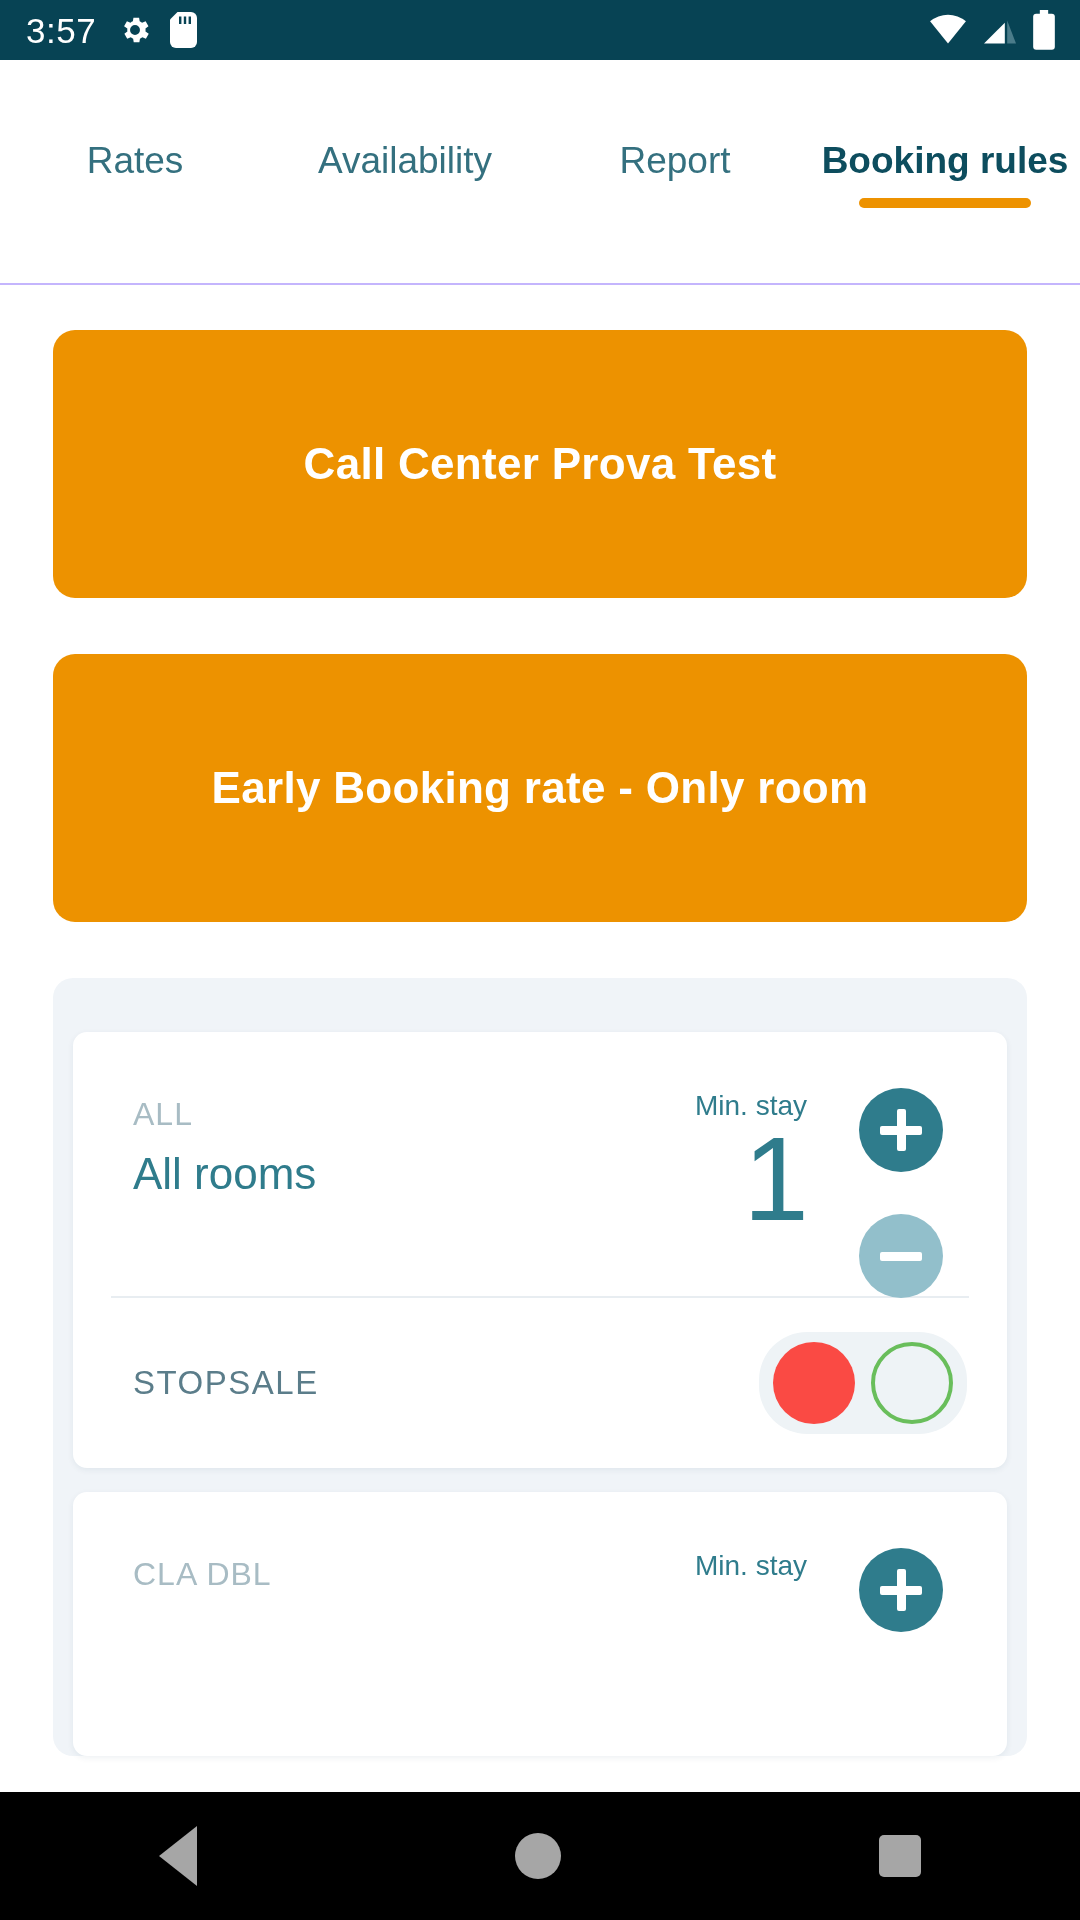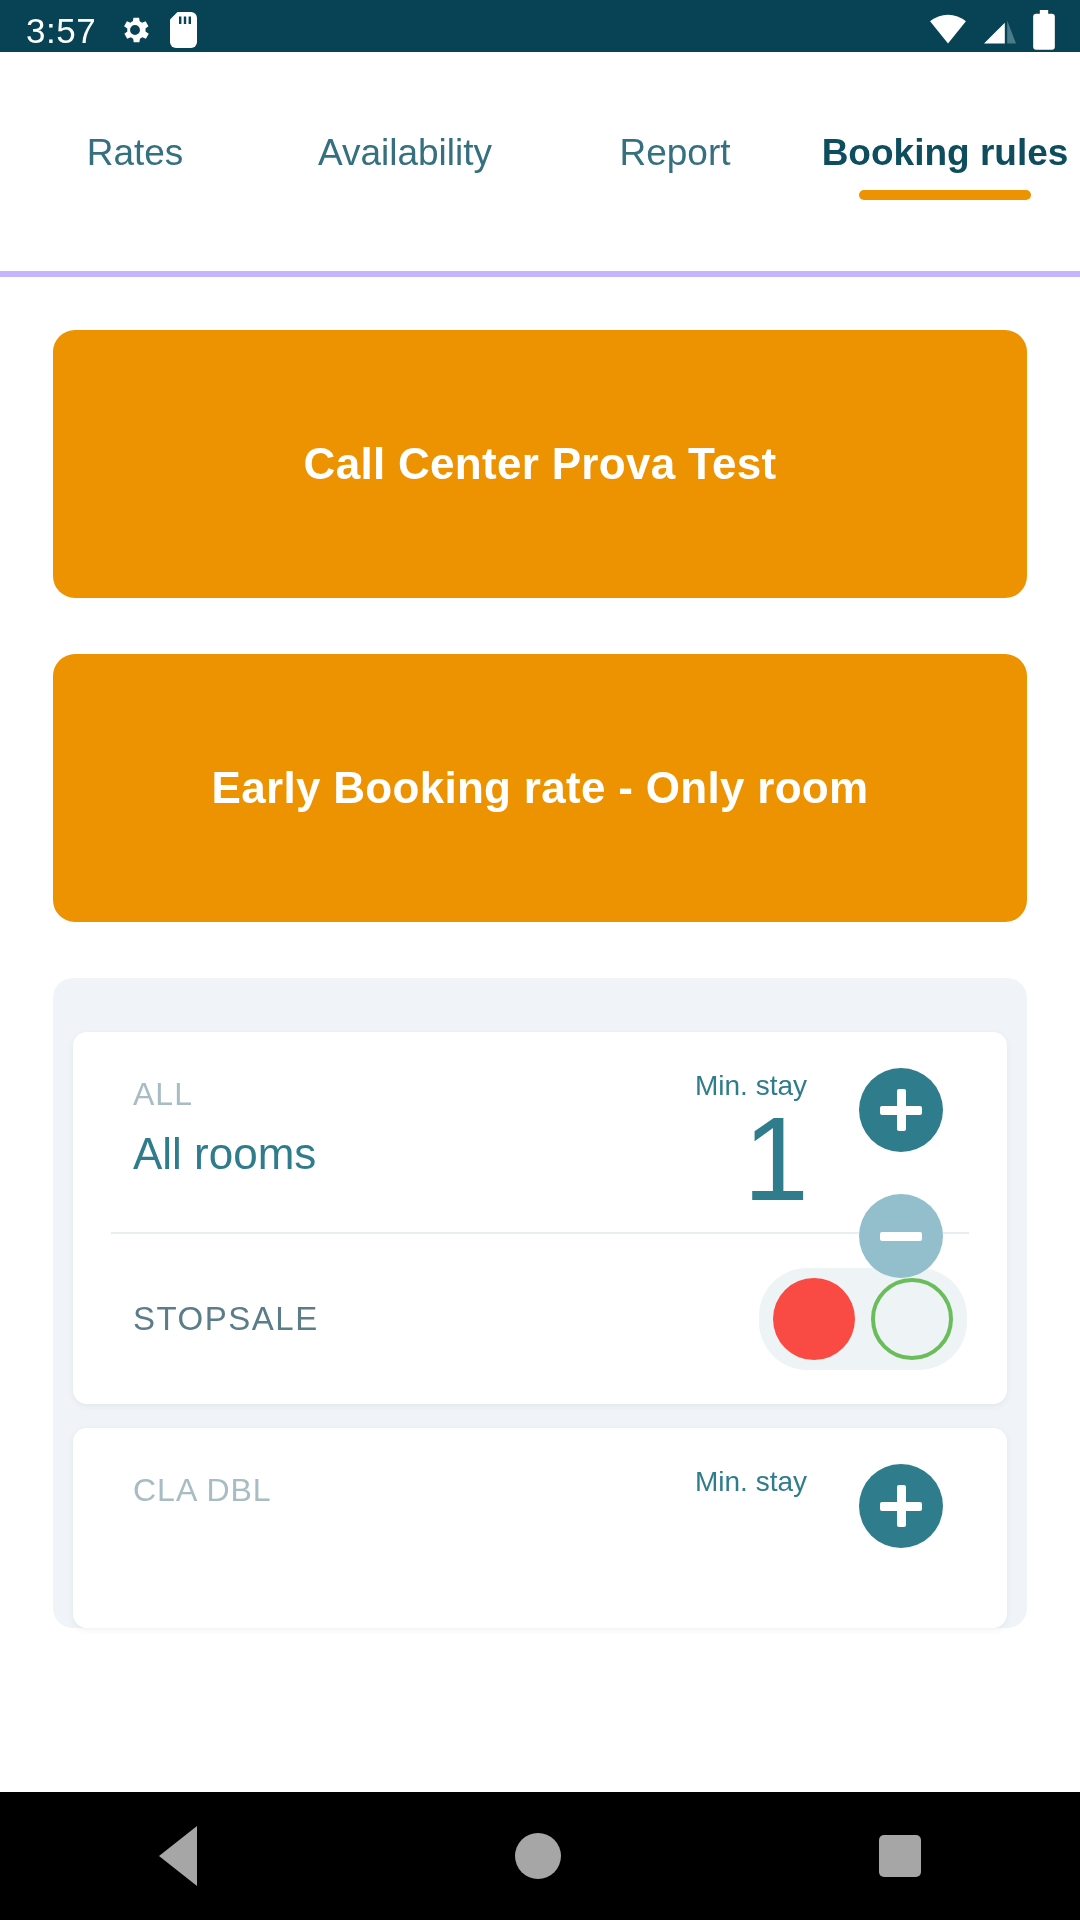--- a/index.html
+++ b/index.html
@@ -17,22 +17,22 @@
     background:#074354; display:flex; align-items:center;
     padding:0 24px 0 26px;
   }
   .sb-time { color:#ffffff; font-size:35px; letter-spacing:.5px; line-height:1; }
   .sb-left-icons { display:flex; align-items:center; gap:18px; margin-left:22px; }
   .sb-spacer { flex:1; }
   .sb-right-icons { display:flex; align-items:center; gap:14px; }
 
   
   .tabbar {
-    position:absolute; top:52px; left:0; width:1080px; height:225px;
-    background:#ffffff; border-bottom:6px solid #c4b5fd;
+    position:absolute; top:60px; left:0; width:1080px; height:225px;
+    background:#ffffff; border-bottom:2px solid #c4b5fd;
   }
   .tabs {
     position:absolute; top:0; left:0; width:1080px; height:160px;
     display:flex; align-items:center;
   }
   .tab {
     flex:1; text-align:center; position:relative;
     font-size:37px; color:#34707f; padding-top:42px;
   }
   .tab.active { color:#0d4d5e; font-weight:bold; }
@@ -64,22 +64,22 @@
     font-size:32px; color:#9aa9af; letter-spacing:2px; line-height:1;
     margin-bottom:18px;
   }
   .manage-title { font-size:78px; color:#2F7C8C; line-height:1; }
 
   .room-card {
     background:#ffffff; border-radius:14px; margin:24px 20px 0 20px;
     box-shadow:0 2px 6px rgba(20,60,80,.07);
   }
   .room-main {
-    display:flex; align-items:flex-start; height:200px;
-    padding:36px 34px 0 60px; position:relative;
+    display:flex; align-items:flex-start; height:264px;
+    padding:56px 34px 0 60px; position:relative;
   }
   .room-left { width:420px; padding-top:10px; }
   .room-code { font-size:32px; color:#a8bcc4; letter-spacing:1px; line-height:1; }
   .room-name { font-size:44px; color:#2F7C8C; font-weight:normal; margin-top:22px; line-height:1; }
 
   .room-stay { flex:1; text-align:right; padding-right:22px; }
   .stay-label { font-size:28px; color:#2F7C8C; line-height:1; margin-top:4px; }
   .stay-value {
     font-size:118px; color:#2F7C8C; line-height:.9; margin-top:6px;
     font-weight:300; letter-spacing:-2px;

